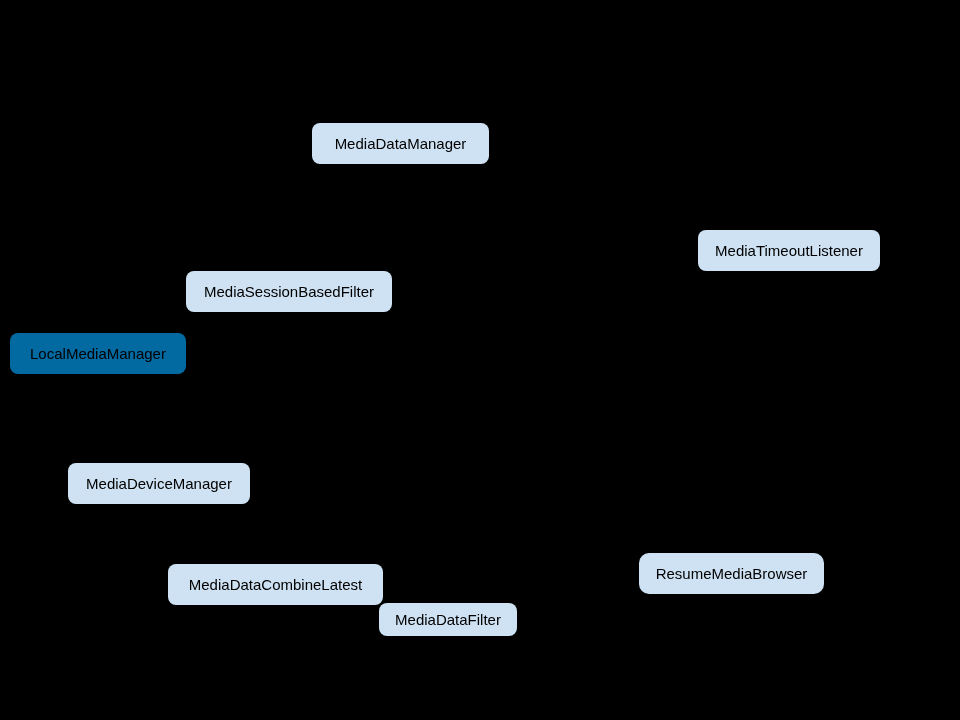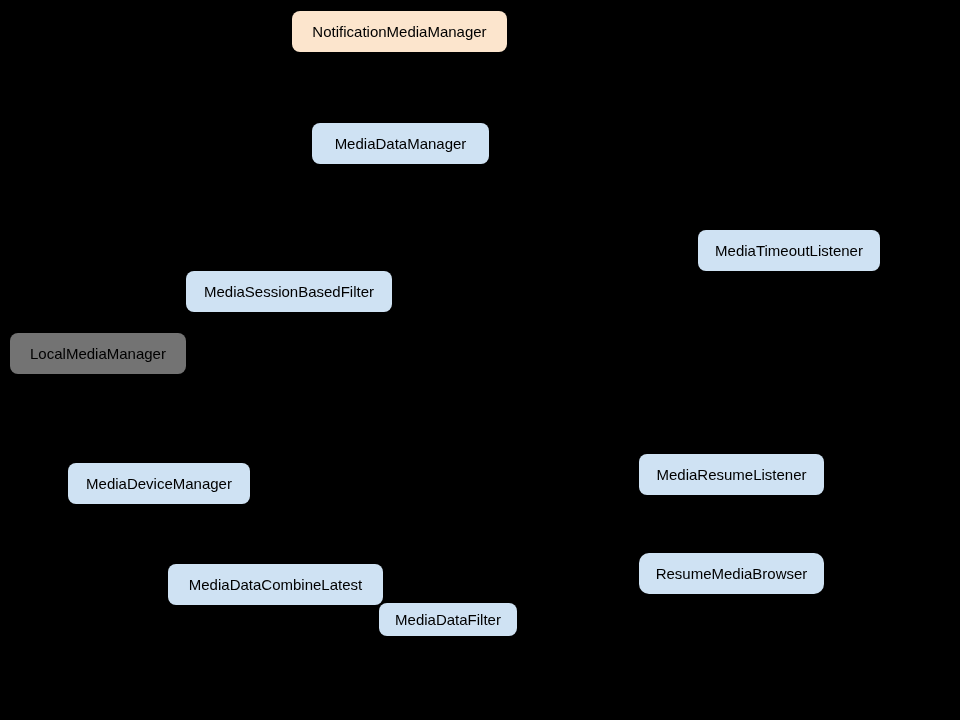--- a/index.html
+++ b/index.html
@@ -27,37 +27,31 @@
     font-size: 15px;
     line-height: 1;
     color: #000000;
     white-space: nowrap;
   }
 </style>
 </head>
 <body>
 
 <div class="canvas">
-    <div class="node" style="left: 292px; top: 11px; width: 215px; height: 41px; background: rgb(252, 229, 205);">
-      <span>NotificationMediaManager</span>
-    </div>
     <div class="node" style="left: 312px; top: 123px; width: 177px; height: 41px; background: rgb(207, 226, 243); text-align: center;">
       <span>MediaDataManager</span>
     </div>
     <div class="node" style="left: 698px; top: 230px; width: 182px; height: 41px; background: rgb(207, 226, 243);">
       <span>MediaTimeoutListener</span>
     </div>
     <div class="node" style="left: 186px; top: 271px; width: 206px; height: 41px; background: rgb(207, 226, 243);">
       <span>MediaSessionBasedFilter</span>
     </div>
-    <div class="node" style="left: 10px; top: 333px; width: 176px; height: 41px; background: #737373;">
+    <div class="node" style="left: 10px; top: 333px; width: 176px; height: 41px; background: #0369a1;">
       <span>LocalMediaManager</span>
-    </div>
-    <div class="node" style="left: 639px; top: 454px; width: 185px; height: 41px; background: rgb(207, 226, 243);">
-      <span>MediaResumeListener</span>
     </div>
     <div class="node" style="left: 68px; top: 463px; width: 182px; height: 41px; background: rgb(207, 226, 243);">
       <span>MediaDeviceManager</span>
     </div>
     <div class="node" style="left: 168px; top: 532px; width: 215px; height: 41px; background: rgb(207, 226, 243); margin-top: 32px;">
       <span>MediaDataCombineLatest</span>
     </div>
     <div class="node" style="left: 639px; top: 553px; width: 185px; height: 41px; background: rgb(207, 226, 243); border-radius: 10px;">
       <span>ResumeMediaBrowser</span>
     </div>

